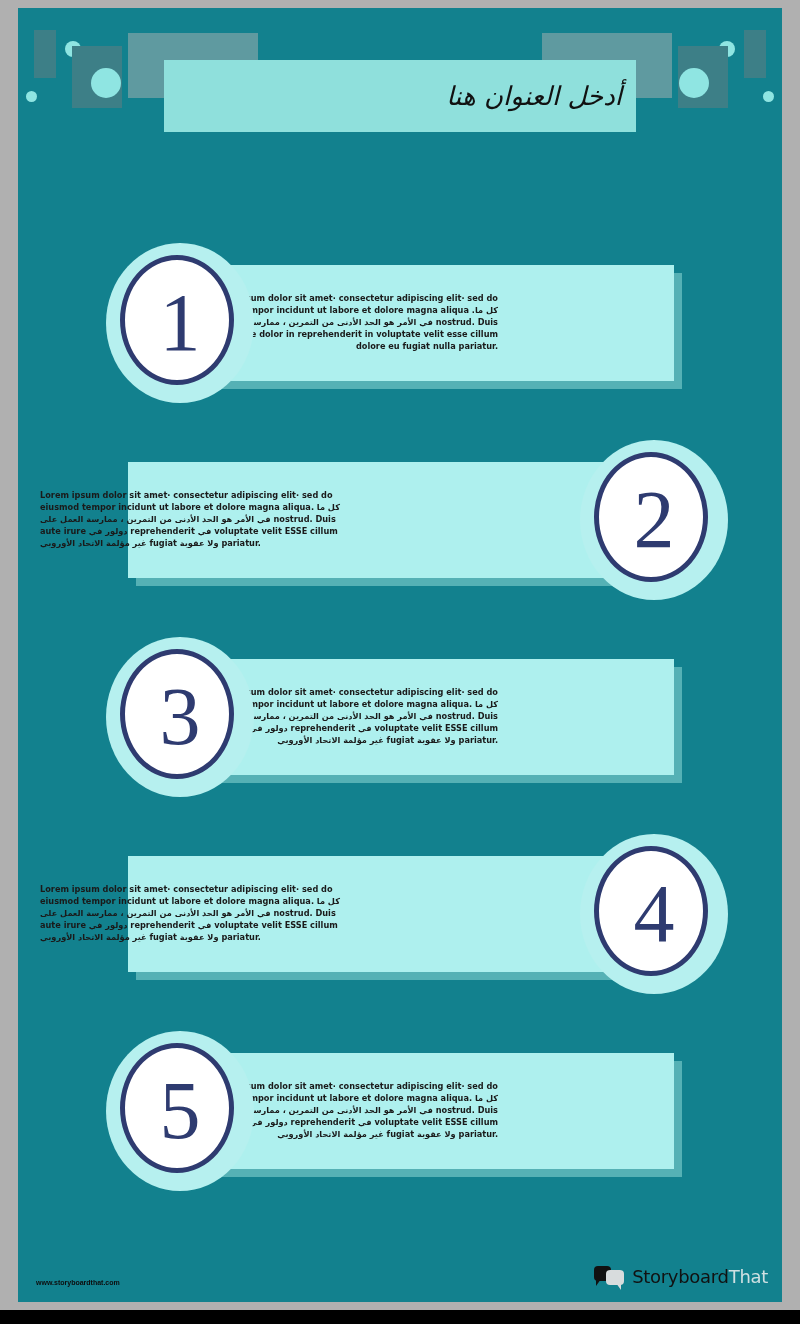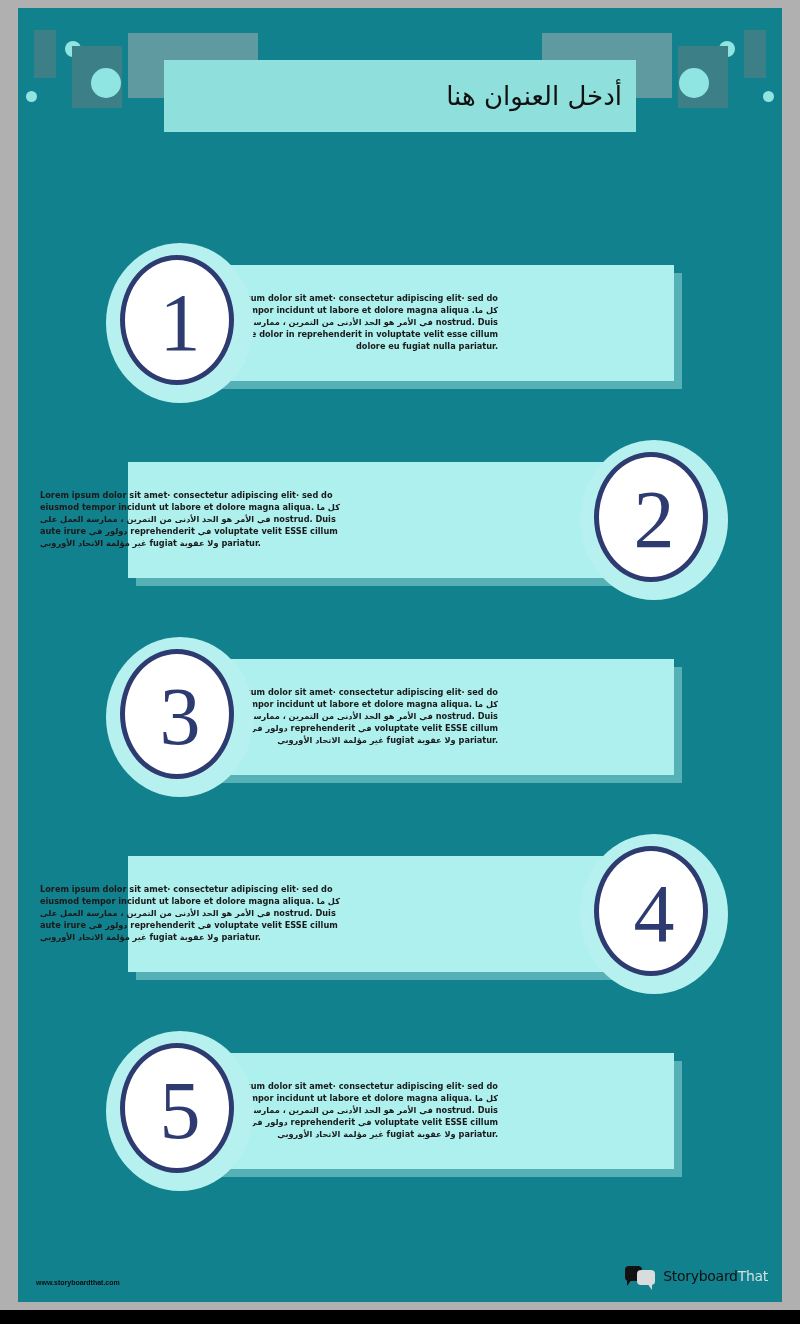--- a/index.html
+++ b/index.html
@@ -7,21 +7,21 @@
        font-family:"Liberation Sans","DejaVu Sans",sans-serif;}
 
   
   #frame-gray{position:absolute;left:0;top:0;width:800px;height:1310px;background:#b0b0b0;}
   #frame-black-bottom{position:absolute;left:0;top:1310px;width:800px;height:14px;background:#000;}
 
   
   #poster{position:absolute;left:18px;top:8px;width:764px;height:1294px;background:#12818e;overflow:hidden;}
 
   
-  #header{position:absolute;left:0;top:0;width:764px;height:150px;}
+  #header{position:absolute;left:0;top:0;width:764px;height:150px;font-style:italic;}
   .hdr-rect{position:absolute;background:#3d7f87;}
   .hdr-rect.lighter{background:#5f9aa0;}
   .hdr-dot{position:absolute;border-radius:50%;background:#8fe5e2;}
   #title-bar{position:absolute;left:146px;top:52px;width:472px;height:72px;background:#8fe0dc;}
   #title-text{position:absolute;right:14px;top:50%;transform:translateY(-50%);
      font-size:26px;color:#111;direction:rtl;text-align:right;
      font-family:"DejaVu Sans","Liberation Sans",sans-serif;white-space:nowrap;}
 
   
   .step{position:absolute;left:0;width:764px;height:160px;}
@@ -55,21 +55,21 @@
   #footer-url{position:absolute;left:18px;bottom:16px;font-size:7px;color:#0d0d0d;font-weight:bold;}
   #logo{position:absolute;right:14px;bottom:14px;display:flex;align-items:center;gap:6px;}
   #logo-mark{position:relative;width:32px;height:24px;}
   .bub{position:absolute;border-radius:4px;}
   .bub.dark{left:0;top:2px;width:17px;height:15px;background:#111;}
   .bub.dark:after{content:"";position:absolute;left:2px;top:13px;
      border-left:5px solid #111;border-bottom:7px solid transparent;}
   .bub.light{left:12px;top:6px;width:18px;height:15px;background:#d8dcdd;}
   .bub.light:after{content:"";position:absolute;right:3px;top:13px;
      border-right:5px solid #d8dcdd;border-bottom:7px solid transparent;}
-  #logo-text{font-size:14px;letter-spacing:-.3px;
+  #logo-text{font-size:18px;letter-spacing:-.3px;
      font-family:"DejaVu Sans","Liberation Sans",sans-serif;}
   #logo-text .a{color:#111;}
   #logo-text .b{color:#cfe0e2;}
 </style>
 </head>
 <body>
 
 <div id="frame-gray"></div>
 <div id="frame-black-bottom"></div>
 

